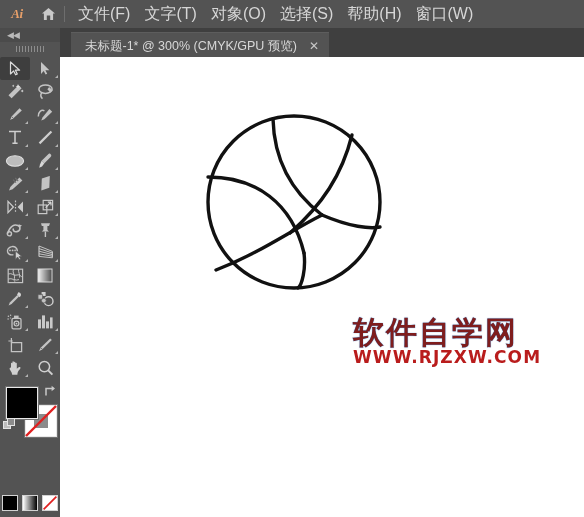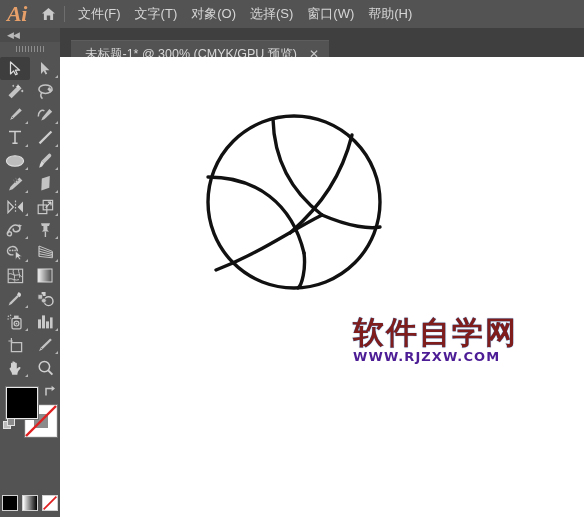--- a/index.html
+++ b/index.html
@@ -11,45 +11,45 @@
   }
   #app{position:relative;width:584px;height:517px;}
 
   
   .menubar{
     position:absolute;left:0;top:0;width:584px;height:28px;
     background:#535353;display:flex;align-items:center;
   }
   .ai-logo{
     width:34px;height:28px;display:flex;align-items:center;justify-content:center;
-    color:#e8a06a;font-size:22px;font-weight:bold;font-style:italic;
+    color:#e8a06a;font-size:13px;font-weight:bold;font-style:italic;
     letter-spacing:-0.5px;font-family:"Liberation Serif","DejaVu Serif",serif;
   }
   .home-btn{
     width:28px;height:28px;display:flex;align-items:center;justify-content:center;
   }
   .menu-sep{
     width:1px;height:16px;background:#6e6e6e;margin:0 6px 0 2px;
   }
   .menu-items{display:flex;align-items:center;}
   .menu-item{
-    color:#d6d6d6;font-size:13px;padding:4px 7px;white-space:nowrap;
+    color:#d6d6d6;font-size:16px;padding:4px 7px;white-space:nowrap;
     letter-spacing:0px;
   }
 
   
   .tabbar{
     position:absolute;left:60px;top:28px;width:524px;height:29px;
     background:#3f3f3f;
   }
   .tab-strip-left{
     position:absolute;left:0;top:28px;width:60px;height:29px;background:#535353;
   }
   .doc-tab{
-    position:absolute;left:11px;top:12px;height:27px;
+    position:absolute;left:11px;top:4px;height:27px;
     background:#535353;display:flex;align-items:center;
     padding:0 10px 0 14px;box-sizing:border-box;
     border-top:1px solid #5d5d5d;
   }
   .doc-tab-label{
     color:#d8d8d8;font-size:12.5px;white-space:nowrap;
   }
   .doc-tab-close{
     margin-left:12px;color:#c8c8c8;font-size:12px;line-height:1;
     font-family:"DejaVu Sans",sans-serif;
@@ -143,21 +143,21 @@
   .wm{
     position:absolute;left:293px;top:258px;
     font-family:"DejaVu Sans","Liberation Sans",sans-serif;
   }
   .wm-cn{
     font-size:31px;font-weight:bold;color:#7f1d1d;letter-spacing:2px;
     line-height:34px;
     text-shadow:0 0 1px #1a7fd4;
   }
   .wm-url{
-    font-size:13px;font-weight:bold;color:#4c1d95;letter-spacing:1.1px;
+    font-size:17px;font-weight:bold;color:#b91c1c;letter-spacing:1.1px;
     line-height:16px;
   }
 </style>
 </head>
 <body>
 
 <div id="app">
 
   <div class="menubar">
     <div class="ai-logo">Ai</div>
@@ -165,22 +165,22 @@
       <svg width="15" height="14" viewBox="0 0 15 14" aria-hidden="true">
         <path d="M7.5 1 L14 6.6 L12.1 6.6 L12.1 13 L9.2 13 L9.2 8.6 L5.8 8.6 L5.8 13 L2.9 13 L2.9 6.6 L1 6.6 Z" fill="#c9c9c9"></path>
       </svg>
     </div>
     <div class="menu-sep"></div>
     <div class="menu-items">
       <div class="menu-item">文件(F)</div>
       <div class="menu-item">文字(T)</div>
       <div class="menu-item">对象(O)</div>
       <div class="menu-item">选择(S)</div>
+      <div class="menu-item">帮助(H)</div>
       <div class="menu-item">窗口(W)</div>
-      <div class="menu-item">帮助(H)</div>
     </div>
   </div>
 
   <div class="tab-strip-left"></div>
   <div class="tabbar">
     <div class="doc-tab">
       <span class="doc-tab-label">未标题-1* @ 300% (CMYK/GPU 预览)</span>
       <span class="doc-tab-close">✕</span>
     </div>
   </div>

